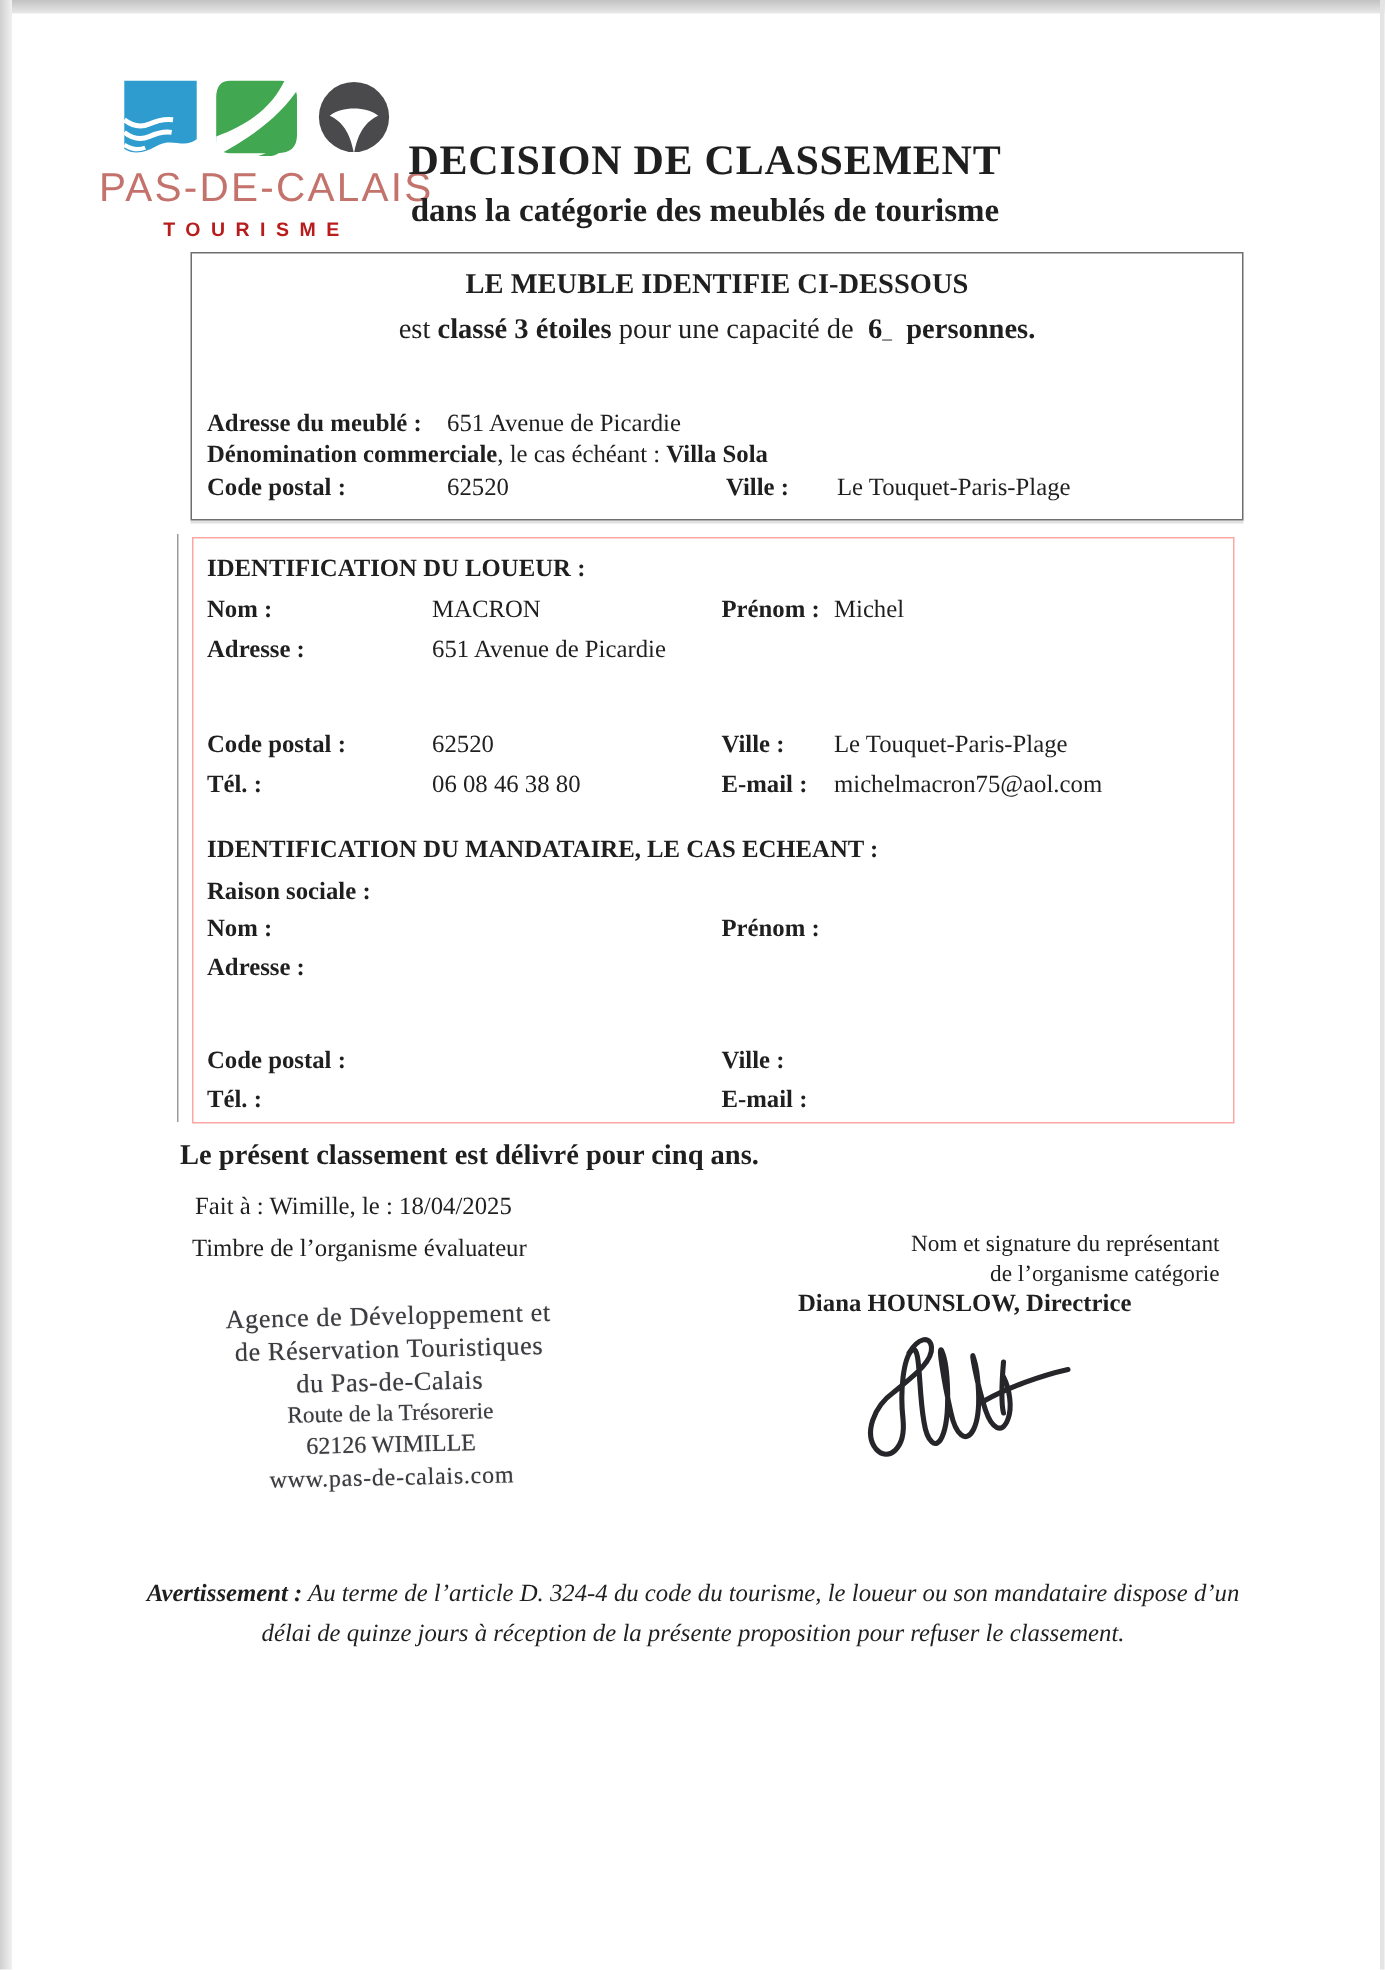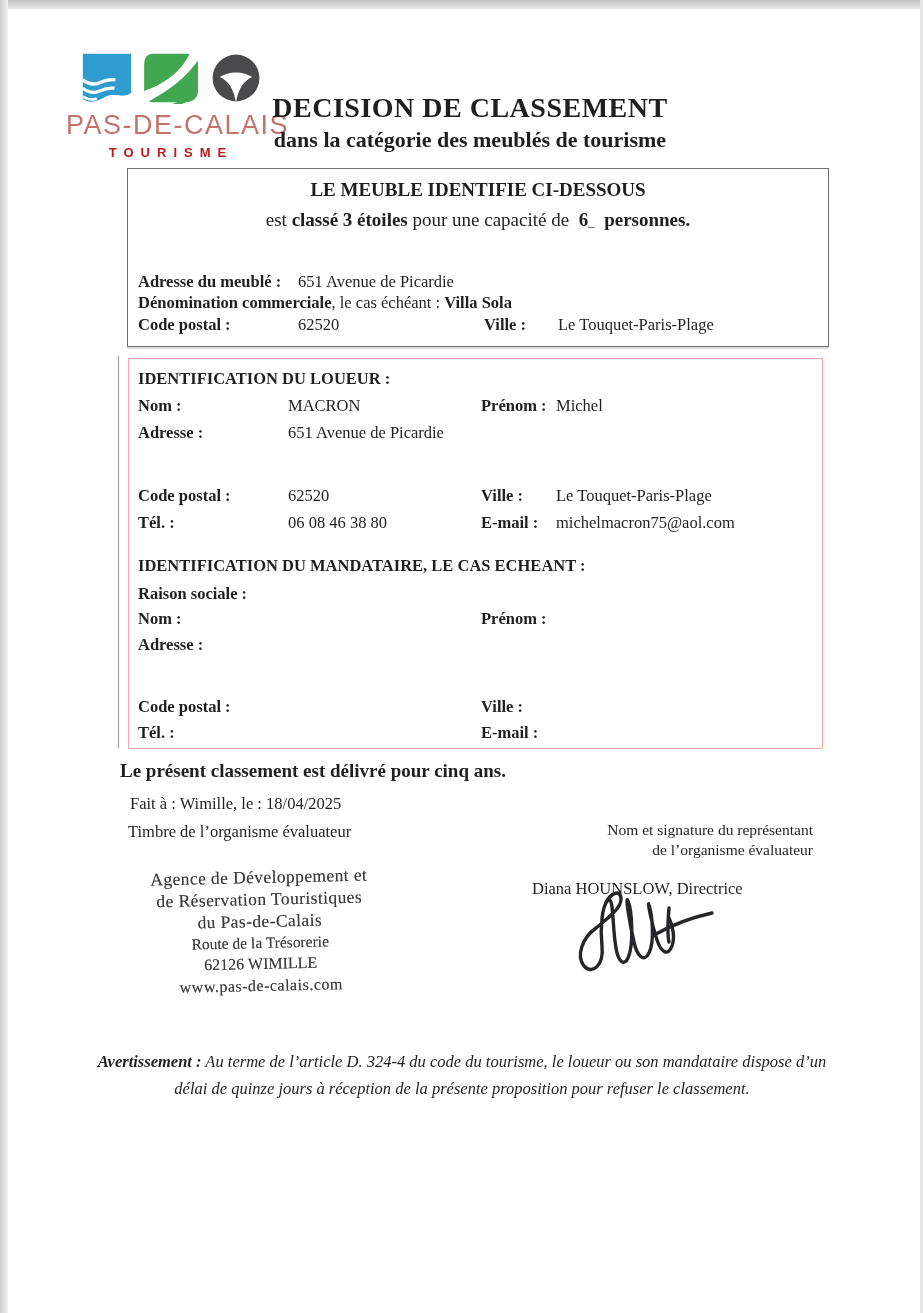--- a/index.html
+++ b/index.html
@@ -43,21 +43,21 @@
   .flowline { position:absolute; font-size:16.5px; white-space:pre-wrap; }
   .flowline b { font-weight:bold; }
   .sec-head { position:absolute; font-weight:bold; font-size:16.5px; white-space:nowrap; }
 
   
   .statement { position:absolute; left:120px; top:760px; font-size:19px; font-weight:bold; }
   .place-date { position:absolute; left:130px; top:794px; font-size:16.5px; }
   .stamp-caption { position:absolute; left:128px; top:822px; font-size:16.5px; }
 
   .sign-caption { position:absolute; right:110px; top:820px; width:420px; text-align:right; font-size:15.5px; line-height:20px; }
-  .sign-name { position:absolute; left:532px; top:859px; font-size:16.5px; font-weight:normal;margin-top:20px; }
+  .sign-name { position:absolute; left:532px; top:859px; font-size:16.5px; font-weight:bold; }
 
   .stamp-block {
     position:absolute; left:120px; top:866px; width:280px;
     text-align:center; color:#3c3c40;
     transform:rotate(-1.3deg);
     text-shadow:0 0 0.6px rgba(40,40,45,0.55);
   }
   .stamp-l1 { font-size:17.5px; line-height:22px; letter-spacing:0.4px; }
   .stamp-l2 { font-size:15.5px; line-height:21px; }
   .stamp-l3 { font-size:16px;  line-height:22px; }
@@ -186,21 +186,21 @@
     <span class="lab" style="left:352px;">E-mail :</span>
   </div>
 </div>
 
 <div class="statement">Le présent classement est délivré pour cinq ans.</div>
 <div class="place-date">Fait à : Wimille, le : 18/04/2025</div>
 <div class="stamp-caption">Timbre de l’organisme évaluateur</div>
 
 <div class="sign-caption">
   <div>Nom et signature du représentant</div>
-  <div>de l’organisme évaluateur</div>
+  <div>de l’organisme catégorie</div>
 </div>
 <div class="sign-name">Diana HOUNSLOW, Directrice</div>
 
 <div class="stamp-block">
   <div class="stamp-l1">Agence de Développement et</div>
   <div class="stamp-l1">de Réservation Touristiques</div>
   <div class="stamp-l1">du Pas-de-Calais</div>
   <div class="stamp-l2">Route de la Trésorerie</div>
   <div class="stamp-l3">62126 WIMILLE</div>
   <div class="stamp-l4">www.pas-de-calais.com</div>

